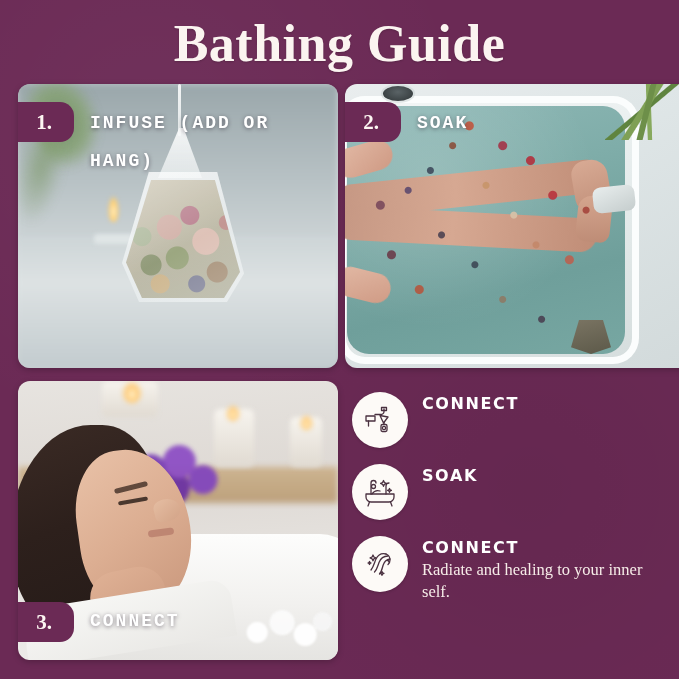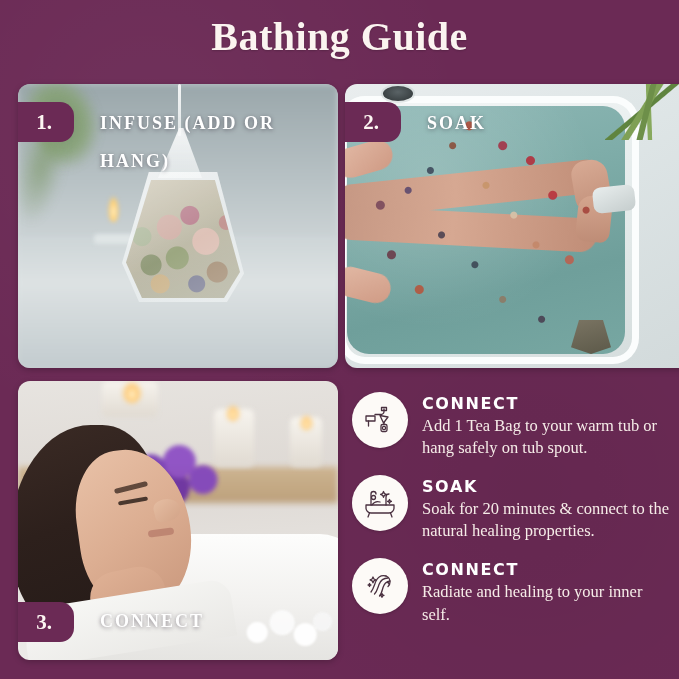--- a/index.html
+++ b/index.html
@@ -26,21 +26,21 @@
 
   
   .title {
     position: absolute;
     top: 14px;
     left: 0;
     width: 679px;
     text-align: center;
     font-family: "Liberation Serif", "DejaVu Serif", serif;
     font-weight: bold;
-    font-size: 40px;
+    font-size: 52px;
     letter-spacing: 0.5px;
     color: #fbf4f0;
     line-height: 1.15;
     text-shadow: 0 1px 2px rgba(0,0,0,0.18);
   }
 
   
   .panel {
     position: absolute;
     border-radius: 12px;
@@ -360,27 +360,26 @@
     z-index: 3;
   }
   .panel-3 .step-tab { top: auto; bottom: 18px; }
 
   .step-caption {
     position: absolute;
     left: 72px;
     top: 20px;
     z-index: 3;
     color: #ffffff;
-    font-family: Liberation Serif, serif;
+    font-family: Liberation Mono, monospace;
     font-size: 18px;
     font-weight: bold;
     letter-spacing: 2px;
     text-shadow: 0 1px 4px rgba(40,30,45,0.55);
     line-height: 38px;
-    margin-left: 10px;
   }
   .panel-3 .step-caption { top: auto; bottom: 20px; }
 
   
   .instructions {
     position: absolute;
     left: 352px;
     top: 392px;
     width: 320px;
   }
@@ -500,41 +499,39 @@
           <path d="M19.5 5.5h5v3h-5z"></path>
           <path d="M6.5 19v5"></path>
           <path d="M18 13.5l8 1.5-4.5 6z"></path>
           <rect x="19" y="22.5" width="6" height="7" rx="1.4"></rect>
           <circle cx="22" cy="26" r="1.6"></circle>
           <path d="M22 20.5v2"></path>
         </svg>
       </div>
       <div class="instr-text">
         <div class="instr-title">CONNECT</div>
-        <div class="instr-desc">Add 1 Tea Bag to your warm tub or hang safely on tub spout.</div>
       </div>
     </div>
 
     <div class="instr-row">
       <div class="instr-badge">
         <svg width="36" height="36" viewBox="0 0 36 36" fill="none" stroke="#4a3140" stroke-width="1.3" stroke-linecap="round" stroke-linejoin="round">
           <path d="M4 20h28v3a5 5 0 0 1-5 5H9a5 5 0 0 1-5-5z"></path>
           <path d="M7.5 28l-1.5 4"></path>
           <path d="M28.5 28l1.5 4"></path>
           <path d="M9 20V9a2.5 2.5 0 0 1 5 0"></path>
           <circle cx="11.5" cy="12.5" r="2"></circle>
           <path d="M10 20c2-3 5-4 8-3"></path>
           <path d="M24 20V12c0-2 1.5-3 3-3"></path>
           <path d="M21.5 6.5l.9 2 2 .9-2 .9-.9 2-.9-2-2-.9 2-.9z"></path>
           <path d="M27.5 14.5l.6 1.3 1.3.6-1.3.6-.6 1.3-.6-1.3-1.3-.6 1.3-.6z"></path>
         </svg>
       </div>
       <div class="instr-text">
         <div class="instr-title">SOAK</div>
-        <div class="instr-desc">Soak for 20 minutes &amp; connect to the natural healing properties.</div>
       </div>
     </div>
 
     <div class="instr-row">
       <div class="instr-badge">
         <svg width="36" height="36" viewBox="0 0 36 36" fill="none" stroke="#4a3140" stroke-width="1.3" stroke-linecap="round" stroke-linejoin="round">
           <path d="M24 8c-4-1-8 1-10 5-1.5 3-2 7-5 11"></path>
           <path d="M26 10c-4 0-7.5 2.5-9 6.5-1.2 3.2-2 7-4.5 9.5"></path>
           <path d="M28 13c-3.5.5-6 3-7 6.5-.9 3.2-1.5 6.5-3.5 8.5"></path>
           <path d="M24 8c2.5 1 4 3.5 4 6 0 2-.8 3.5-2 4.5"></path>

